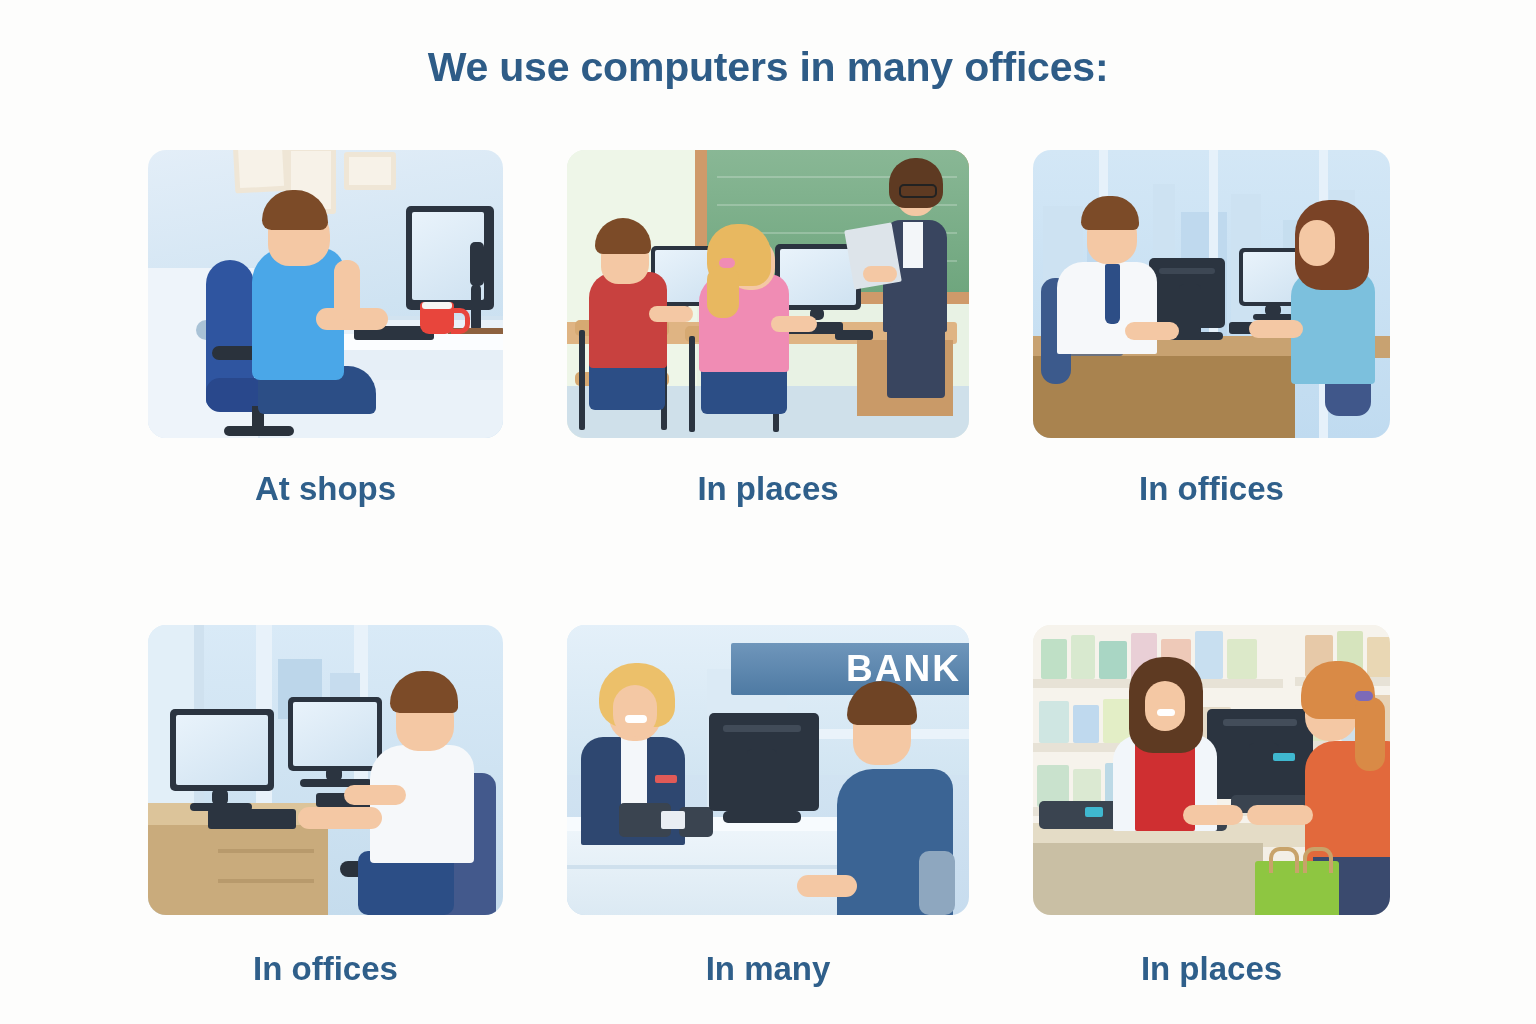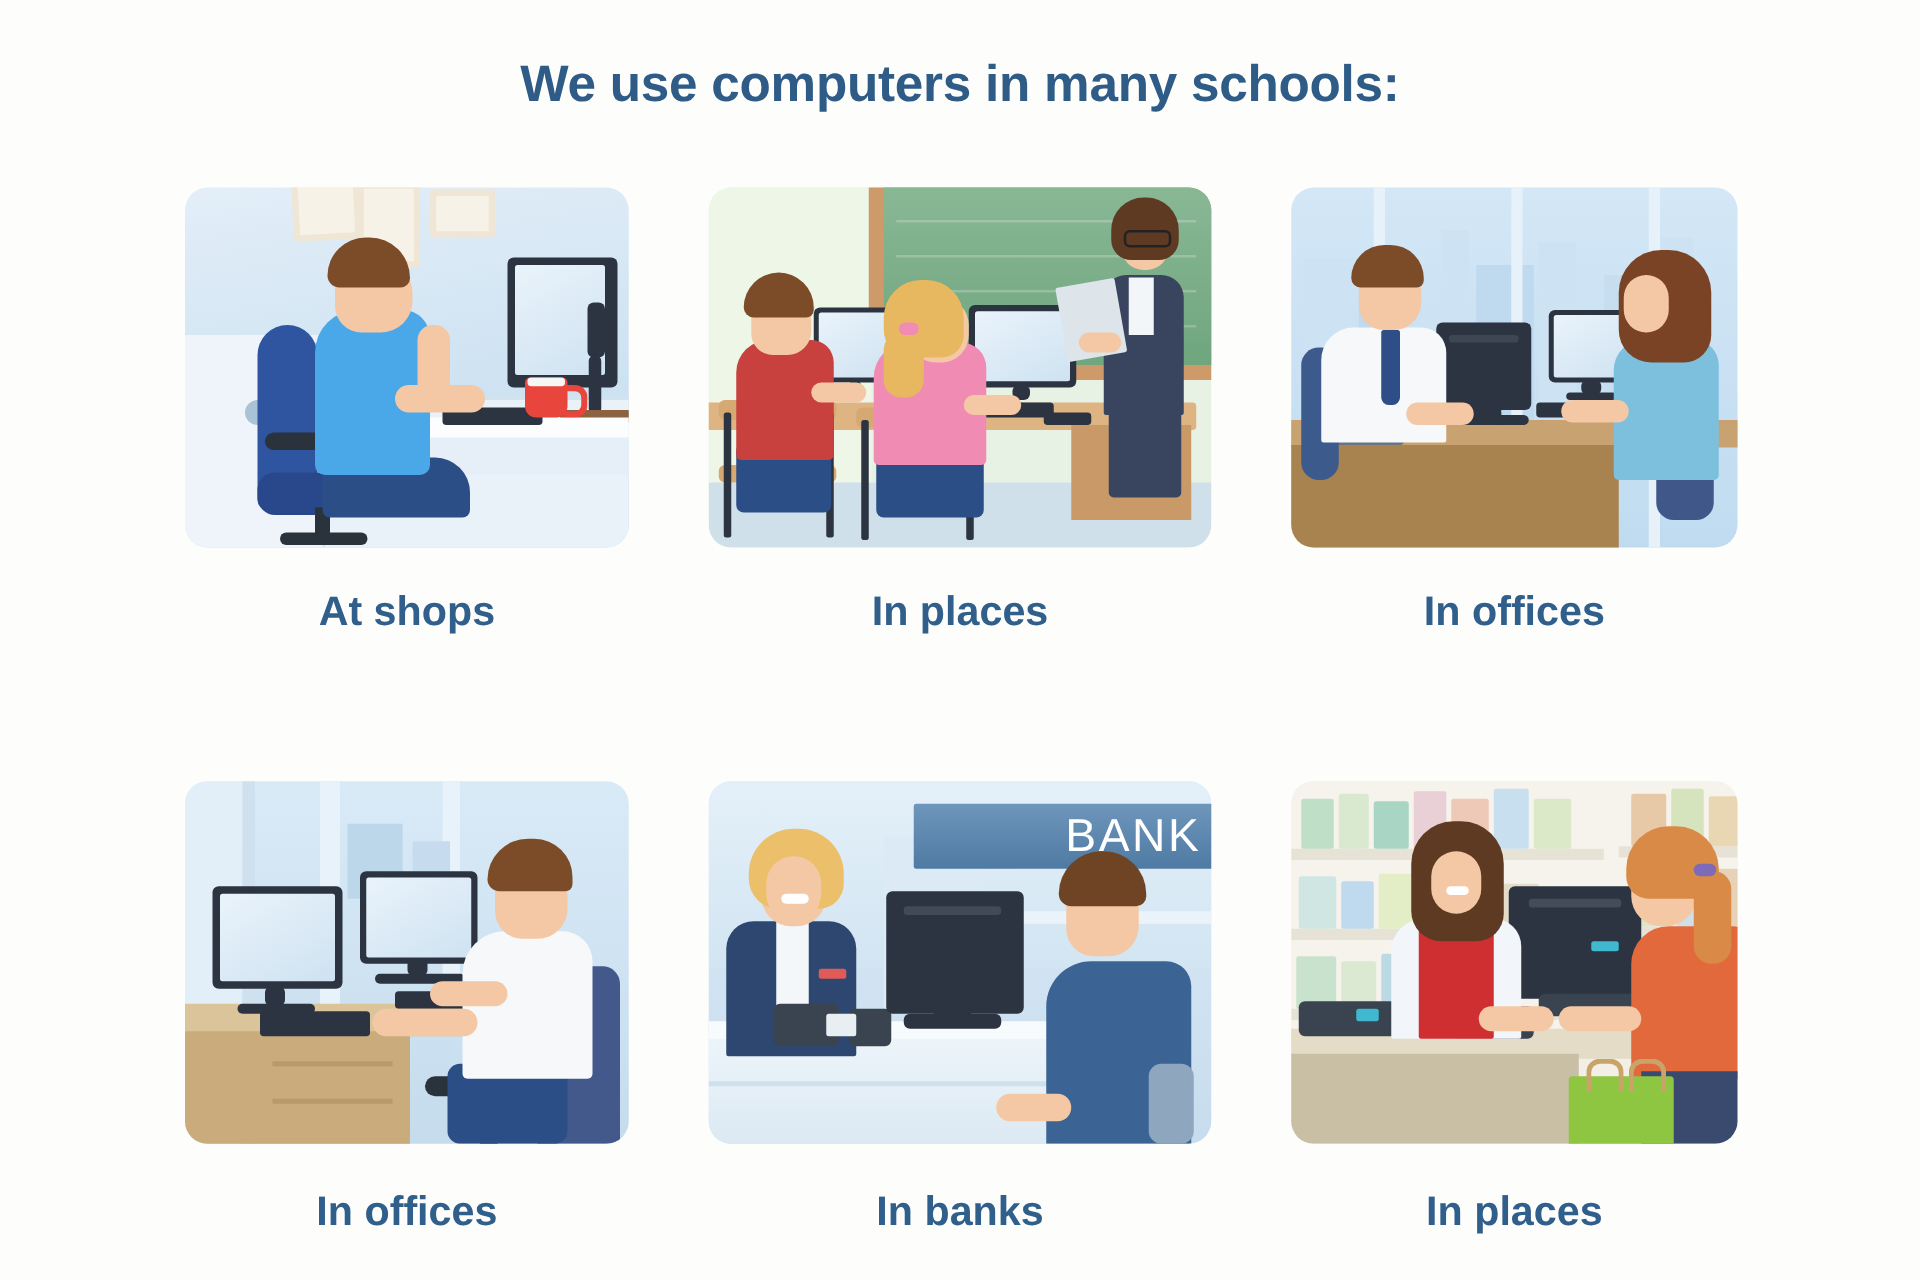--- a/index.html
+++ b/index.html
@@ -120,21 +120,21 @@
   .desk-oak { background:#c8a271; }
   .desk-oak-dark { background:#a9834f; }
   .shirt-white { background:#f6f8fa; }
   .tie-navy { background:#2d4e86; }
   .top-lblue { background:#7cc0dd; }
   .chair-gray { background:#3c5a8c; border-radius:14px; }
 
   
   .bank-bg { background: linear-gradient(180deg,#dcebf6 0%,#c7dcee 100%); }
   .bank-sign { background: linear-gradient(180deg,#6f96bb,#4e7aa3); border-radius:2px; display:flex; align-items:center; justify-content:flex-end; }
-  .bank-sign span { color:#ffffff; font-weight:normal; letter-spacing:2px; padding-right:14px; }
+  .bank-sign span { color:#ffffff; font-weight:bold; letter-spacing:2px; padding-right:14px; }
   .counter { background: linear-gradient(180deg,#eff6fb,#dbe9f3); }
   .counter-top { background:#f7fbfe; }
   .blazer { background:#2e4770; }
   .suit-blue { background:#3b6494; }
 
   
   .shop-bg { background:#f3efe6; }
   .shelf-board { background:#e7e2d6; }
   .apron-red { background:#cf2f31; }
   .top-orange { background:#e2693c; }
@@ -142,21 +142,21 @@
   .bag-green { background:#8ec641; border-radius:3px; }
   .counter-beige { background:#e4dcc6; }
   .counter-beige-dk { background:#c9bfa4; }
   .device { background:#3a4450; border-radius:5px; }
 </style>
 </head>
 <body style="background: rgb(253, 253, 252);">
 
 <div id="page-root">
 
-  <div class="page-title">We use computers in many schools:</div>
+  <div class="page-title">We use computers in many offices:</div>
 
   <div class="grid">
 
     <div class="cell">
       <div class="card home-bg">
         <div class="scene">
           <div class="sh home-wainscot"></div>
           <div class="sh home-wainscot-line"></div>
           <div class="sh home-cab"></div>
           <div class="sh home-knob"></div>
@@ -375,21 +375,21 @@
           <div class="sh monitor-blk" style="left:180px;top:124px;width:30px;height:68px;"></div>
           <div class="sh monitor-blk" style="left:156px;top:186px;width:78px;height:12px;"></div>
 
           <div class="sh suit-blue" style="left:270px;top:144px;width:116px;height:146px;border-radius:36px 20px 0 0;"></div>
           <div class="sh skin" style="left:286px;top:72px;width:58px;height:68px;border-radius:26px 28px 24px 22px;"></div>
           <div class="sh hair-brown" style="left:280px;top:56px;width:70px;height:44px;border-radius:34px 34px 8px 10px;background:#6f4425;"></div>
           <div class="sh" style="left:352px;top:226px;width:36px;height:64px;background:#8ea7bf;border-radius:10px;"></div>
           <div class="sh skin" style="left:230px;top:250px;width:60px;height:22px;border-radius:11px;"></div>
         </div>
       </div>
-      <div class="caption">In banks</div>
+      <div class="caption">In many</div>
     </div>
 
     <div class="cell row2">
       <div class="card shop-bg">
         <div class="scene">
 
           <div class="sh" style="left:0;top:0;right:0;height:200px;background:#f6f3ec;"></div>
           <div class="sh shelf-board" style="left:0;top:54px;width:250px;height:9px;"></div>
           <div class="sh shelf-board" style="left:0;top:118px;width:250px;height:9px;"></div>
           <div class="sh shelf-board" style="left:0;top:182px;width:250px;height:9px;"></div>

